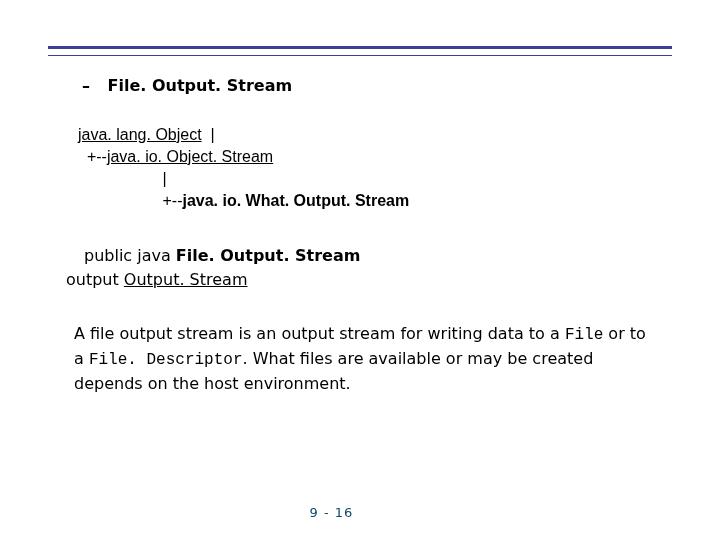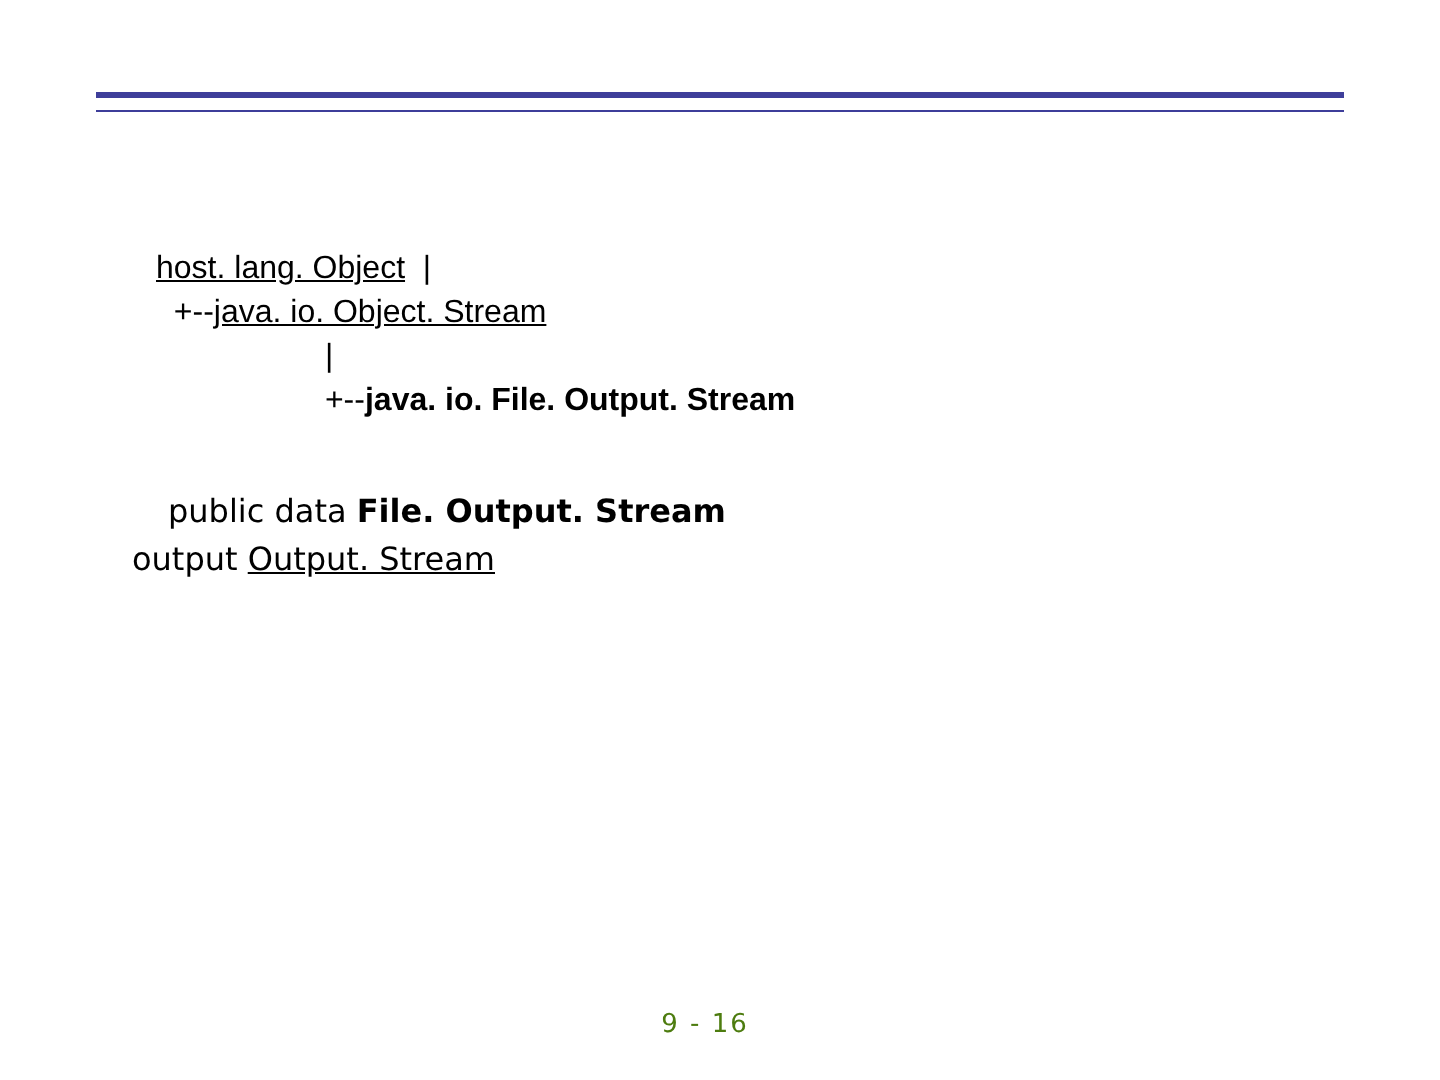--- a/index.html
+++ b/index.html
@@ -80,40 +80,46 @@
   .mono {
     font-family: "Courier New", Courier, monospace;
   }
   .footer {
     position: absolute;
     bottom: 20px;
     left: 0;
     width: 663px;
     text-align: center;
     font-size: 13px;
-    color: #4d7c0f;
+    color: #0c4a6e;
     letter-spacing: 1px;
-    padding-left: 21px;
   }
 </style>
 </head>
 <body>
 
 <div class="page">
 
   <div class="rule-thick"></div>
   <div class="rule-thin"></div>
 
+  <div class="heading">
+    <span class="dash">–</span>
+    <span>File. Output. Stream</span>
+  </div>
 
-  <div class="hierarchy"><span class="link">host. lang. Object</span><span>  |
+  <div class="hierarchy"><span class="link">java. lang. Object</span><span>  |
   +--</span><span class="link">java. io. Object. Stream</span><span>
                    |
-                   +--</span><b>java. io. File. Output. Stream</b></div>
+                   +--</span><b>java. io. What. Output. Stream</b></div>
 
   <div class="decl">
-    <span class="indent"></span><span>public data </span><b>File. Output. Stream</b><br>
+    <span class="indent"></span><span>public java </span><b>File. Output. Stream</b><br>
     <span>output </span><span class="link">Output. Stream</span>
   </div>
 
+  <div class="desc">
+    <span>A file output stream is an output stream for writing data to a </span><span class="mono">File</span><span> or to a </span><span class="mono">File. Descriptor</span><span>. What files are available or may be created depends on the host environment.</span>
+  </div>
 
   <div class="footer">9 - 16</div>
 
 </div>
 
 </body></html>

